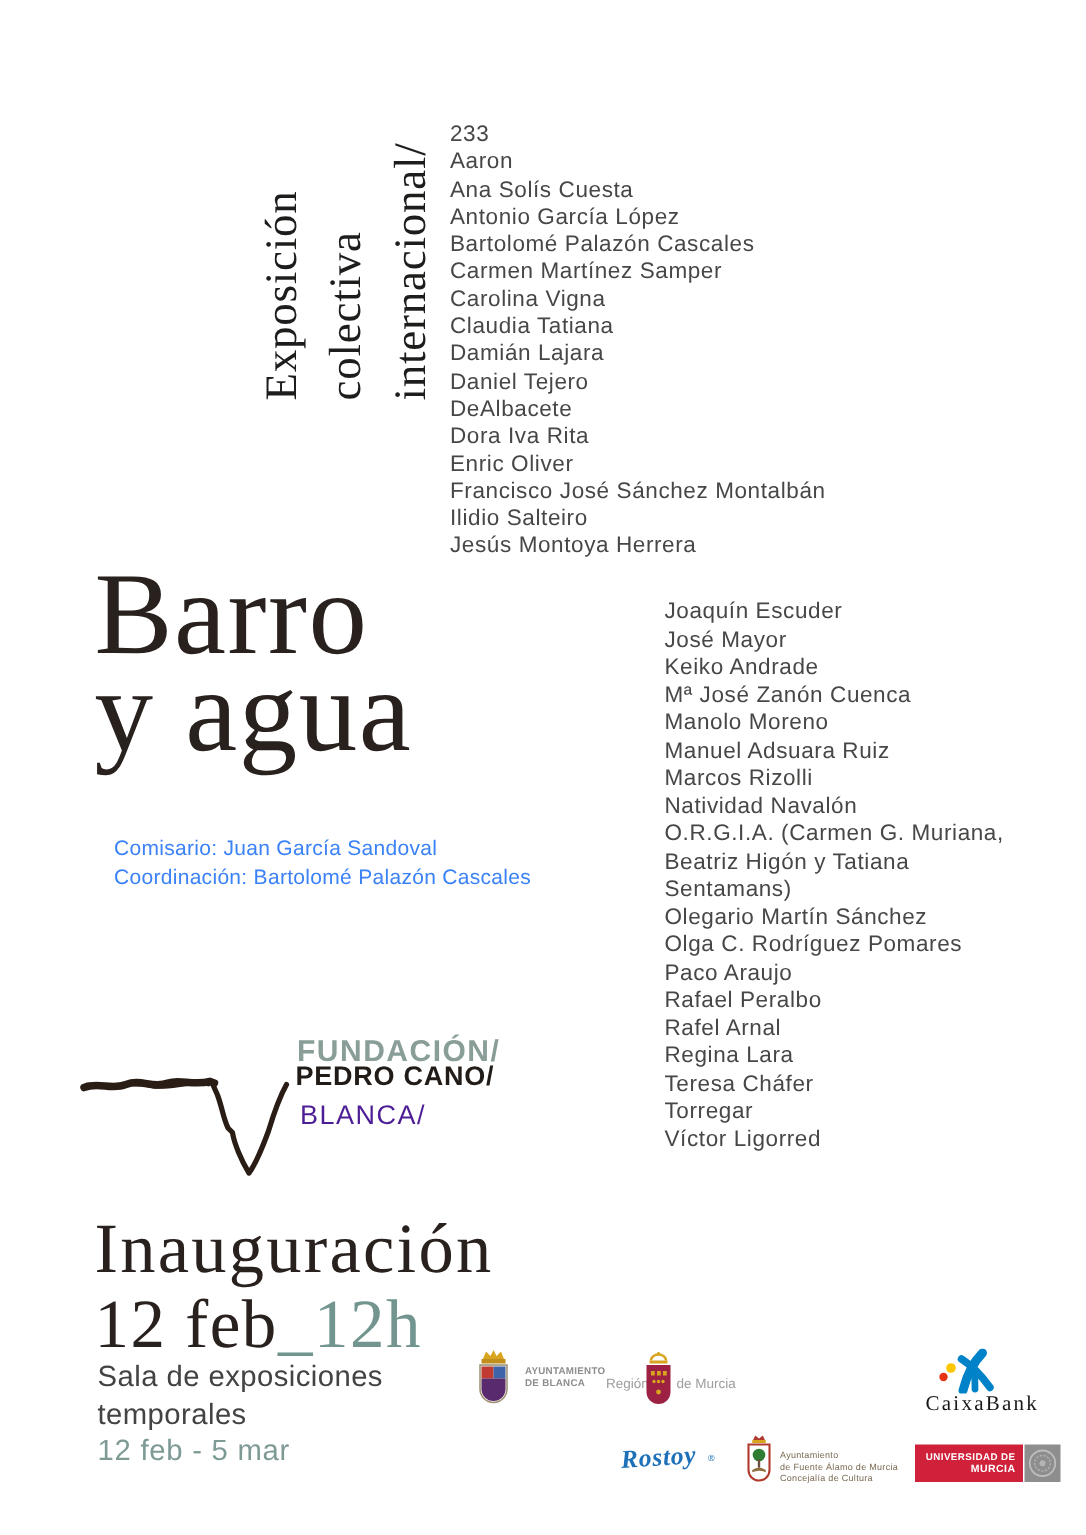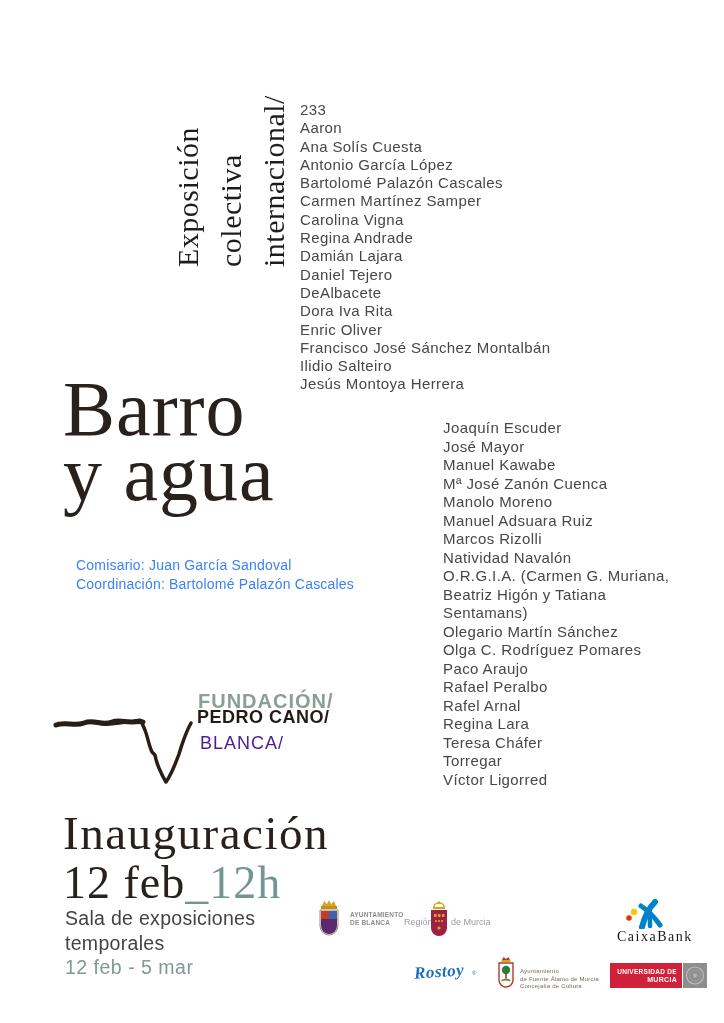--- a/index.html
+++ b/index.html
@@ -4,21 +4,21 @@
 <style>
   html,body{margin:0;padding:0;background:#e8e8e8;}
   .poster{position:relative;width:724px;height:1023px;background:#ffffff;overflow:hidden;
           font-family:"Liberation Sans",sans-serif;}
   
   .vtitle{position:absolute;left:166px;top:267px;width:220px;
           transform:rotate(-90deg);transform-origin:0 0;
           font-family:"Liberation Serif",serif;font-size:30px;line-height:43px;
           letter-spacing:.5px;color:#1d1d1b;}
   
-  .alist{position:absolute;color:#474746;font-size:15px;letter-spacing:.4px;margin-top:20px;}
+  .alist{position:absolute;color:#474746;font-size:15px;letter-spacing:.4px;}
   .col1{left:300px;top:81px;width:300px;line-height:18.3px;}
   .col2{left:443px;top:399px;width:252px;line-height:18.5px;}
   
   .title{position:absolute;left:63px;top:376px;margin:0;font-family:"Liberation Serif",serif;
          font-weight:400;font-size:78px;line-height:65px;letter-spacing:1px;color:#29211e;}
   .title span{display:block;}
   
   .credits{position:absolute;left:76px;top:556px;font-size:14px;line-height:19px;
            letter-spacing:.2px;color:#3b82f6;}
   
@@ -95,34 +95,34 @@
   </div>
 
   <div class="alist col1">
       <div>233</div>
       <div>Aaron</div>
       <div>Ana Solís Cuesta</div>
       <div>Antonio García López</div>
       <div>Bartolomé Palazón Cascales</div>
       <div>Carmen Martínez Samper</div>
       <div>Carolina Vigna</div>
-      <div>Regina Andrade</div>
+      <div>Claudia Tatiana</div>
       <div>Damián Lajara</div>
       <div>Daniel Tejero</div>
       <div>DeAlbacete</div>
       <div>Dora Iva Rita</div>
       <div>Enric Oliver</div>
       <div>Francisco José Sánchez Montalbán</div>
       <div>Ilidio Salteiro</div>
       <div>Jesús Montoya Herrera</div>
     </div>
   <div class="alist col2">
       <div>Joaquín Escuder</div>
       <div>José Mayor</div>
-      <div>Manuel Kawabe</div>
+      <div>Keiko Andrade</div>
       <div>Mª José Zanón Cuenca</div>
       <div>Manolo Moreno</div>
       <div>Manuel Adsuara Ruiz</div>
       <div>Marcos Rizolli</div>
       <div>Natividad Navalón</div>
       <div>O.R.G.I.A. (Carmen G. Muriana, Beatriz Higón y Tatiana Sentamans)</div>
       <div>Olegario Martín Sánchez</div>
       <div>Olga C. Rodríguez Pomares</div>
       <div>Paco Araujo</div>
       <div>Rafael Peralbo</div>

